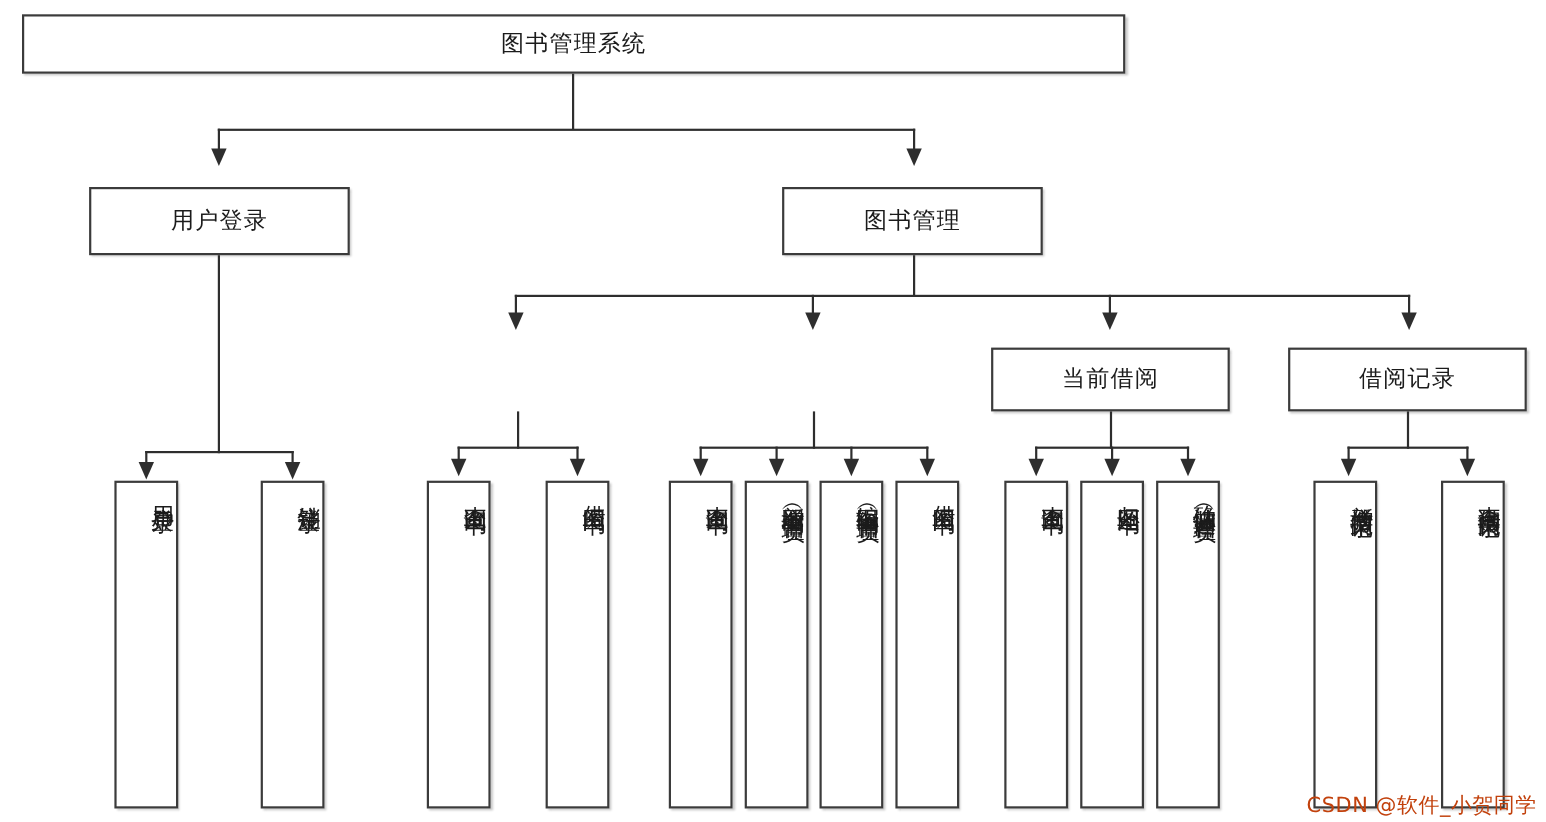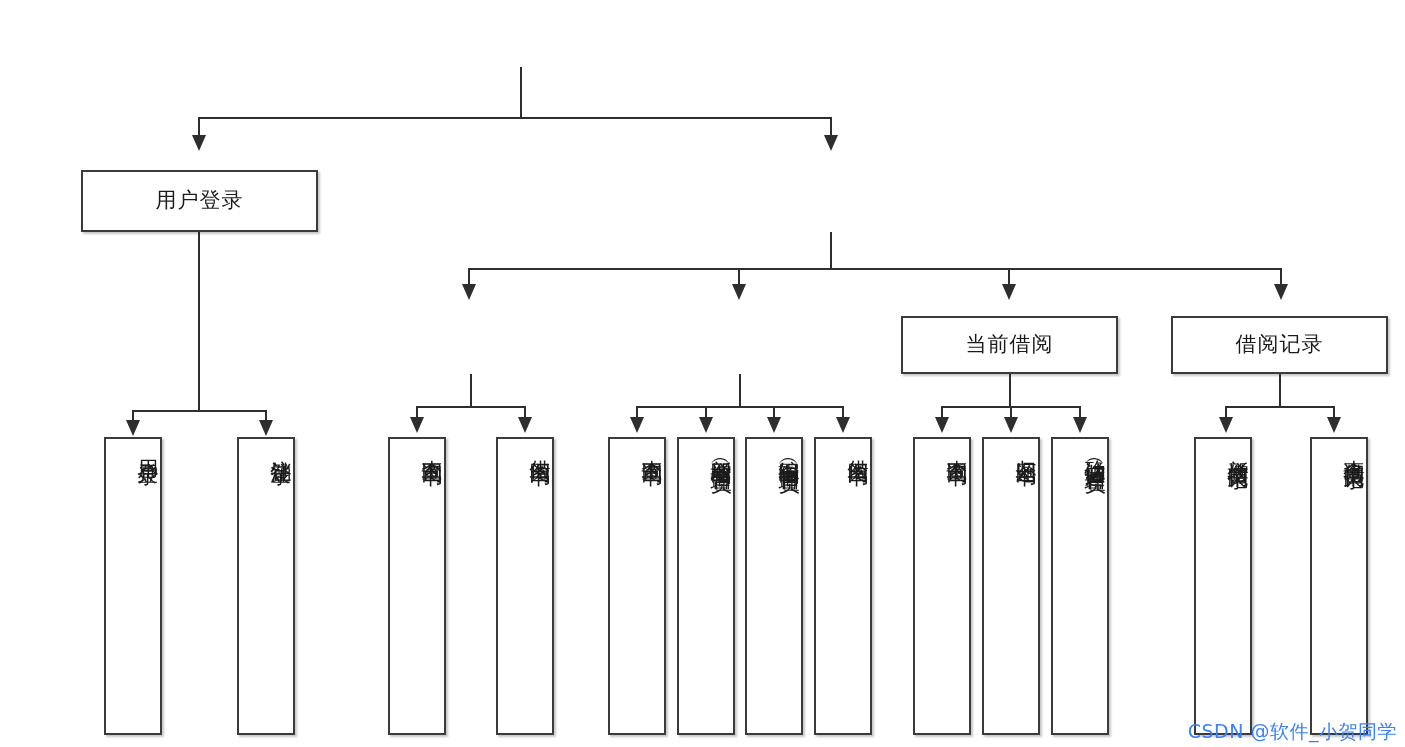--- a/index.html
+++ b/index.html
@@ -62,40 +62,46 @@
     border-right: 7px solid transparent;
     border-top: 16px solid #2e2e2e;
   }
 
   
   #watermark {
     position: absolute;
     right: 8px;
     bottom: 2px;
     font-size: 19px;
-    color: #3b82f6;
+    color: #c2410c;
     white-space: nowrap;
     letter-spacing: 0.5px;
   }
 </style>
 </head>
 <body>
 
 <div id="canvas">
 
+  <div class="node h" style="left:20px; top:13px; width:1003px; height:54px;">
+    <span>图书管理系统</span>
+  </div>
 
   <div class="ln lv" style="left:520px; top:67px; width:2px; height:51px;"></div>
   <div class="ln lh" style="left:198px; top:117px; width:634px; height:2px;"></div>
   <div class="ln lv" style="left:198px; top:117px; width:2px; height:20px;"></div>
   <div class="ln lv" style="left:830px; top:117px; width:2px; height:20px;"></div>
   <div class="arrow" style="left:192px; top:135px;"></div>
   <div class="arrow" style="left:824px; top:135px;"></div>
 
   <div class="node h" style="left:81px; top:170px; width:237px; height:62px;">
     <span>用户登录</span>
+  </div>
+  <div class="node h" style="left:711px; top:170px; width:237px; height:62px;">
+    <span>图书管理</span>
   </div>
 
   <div class="ln lv" style="left:198px; top:232px; width:2px; height:180px;"></div>
   <div class="ln lh" style="left:132px; top:410px; width:135px; height:2px;"></div>
   <div class="ln lv" style="left:132px; top:410px; width:2px; height:12px;"></div>
   <div class="ln lv" style="left:265px; top:410px; width:2px; height:12px;"></div>
   <div class="arrow" style="left:126px; top:420px;"></div>
   <div class="arrow" style="left:259px; top:420px;"></div>
 
   <div class="ln lv" style="left:830px; top:232px; width:2px; height:38px;"></div>

